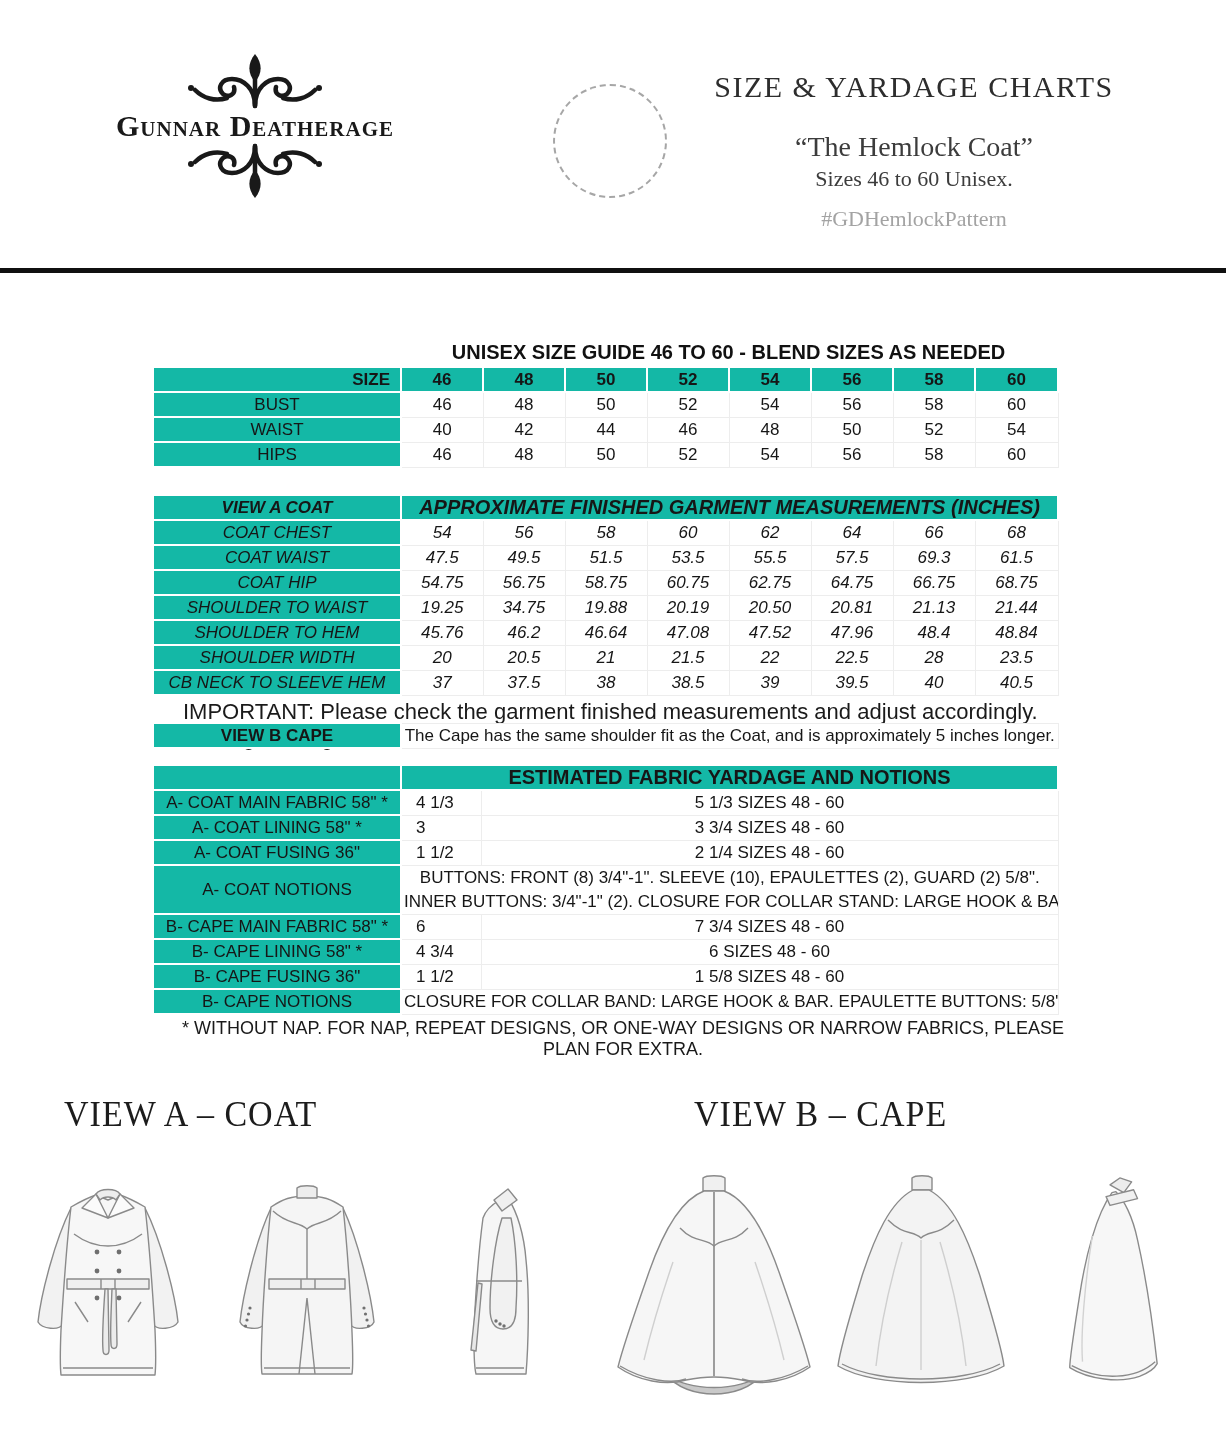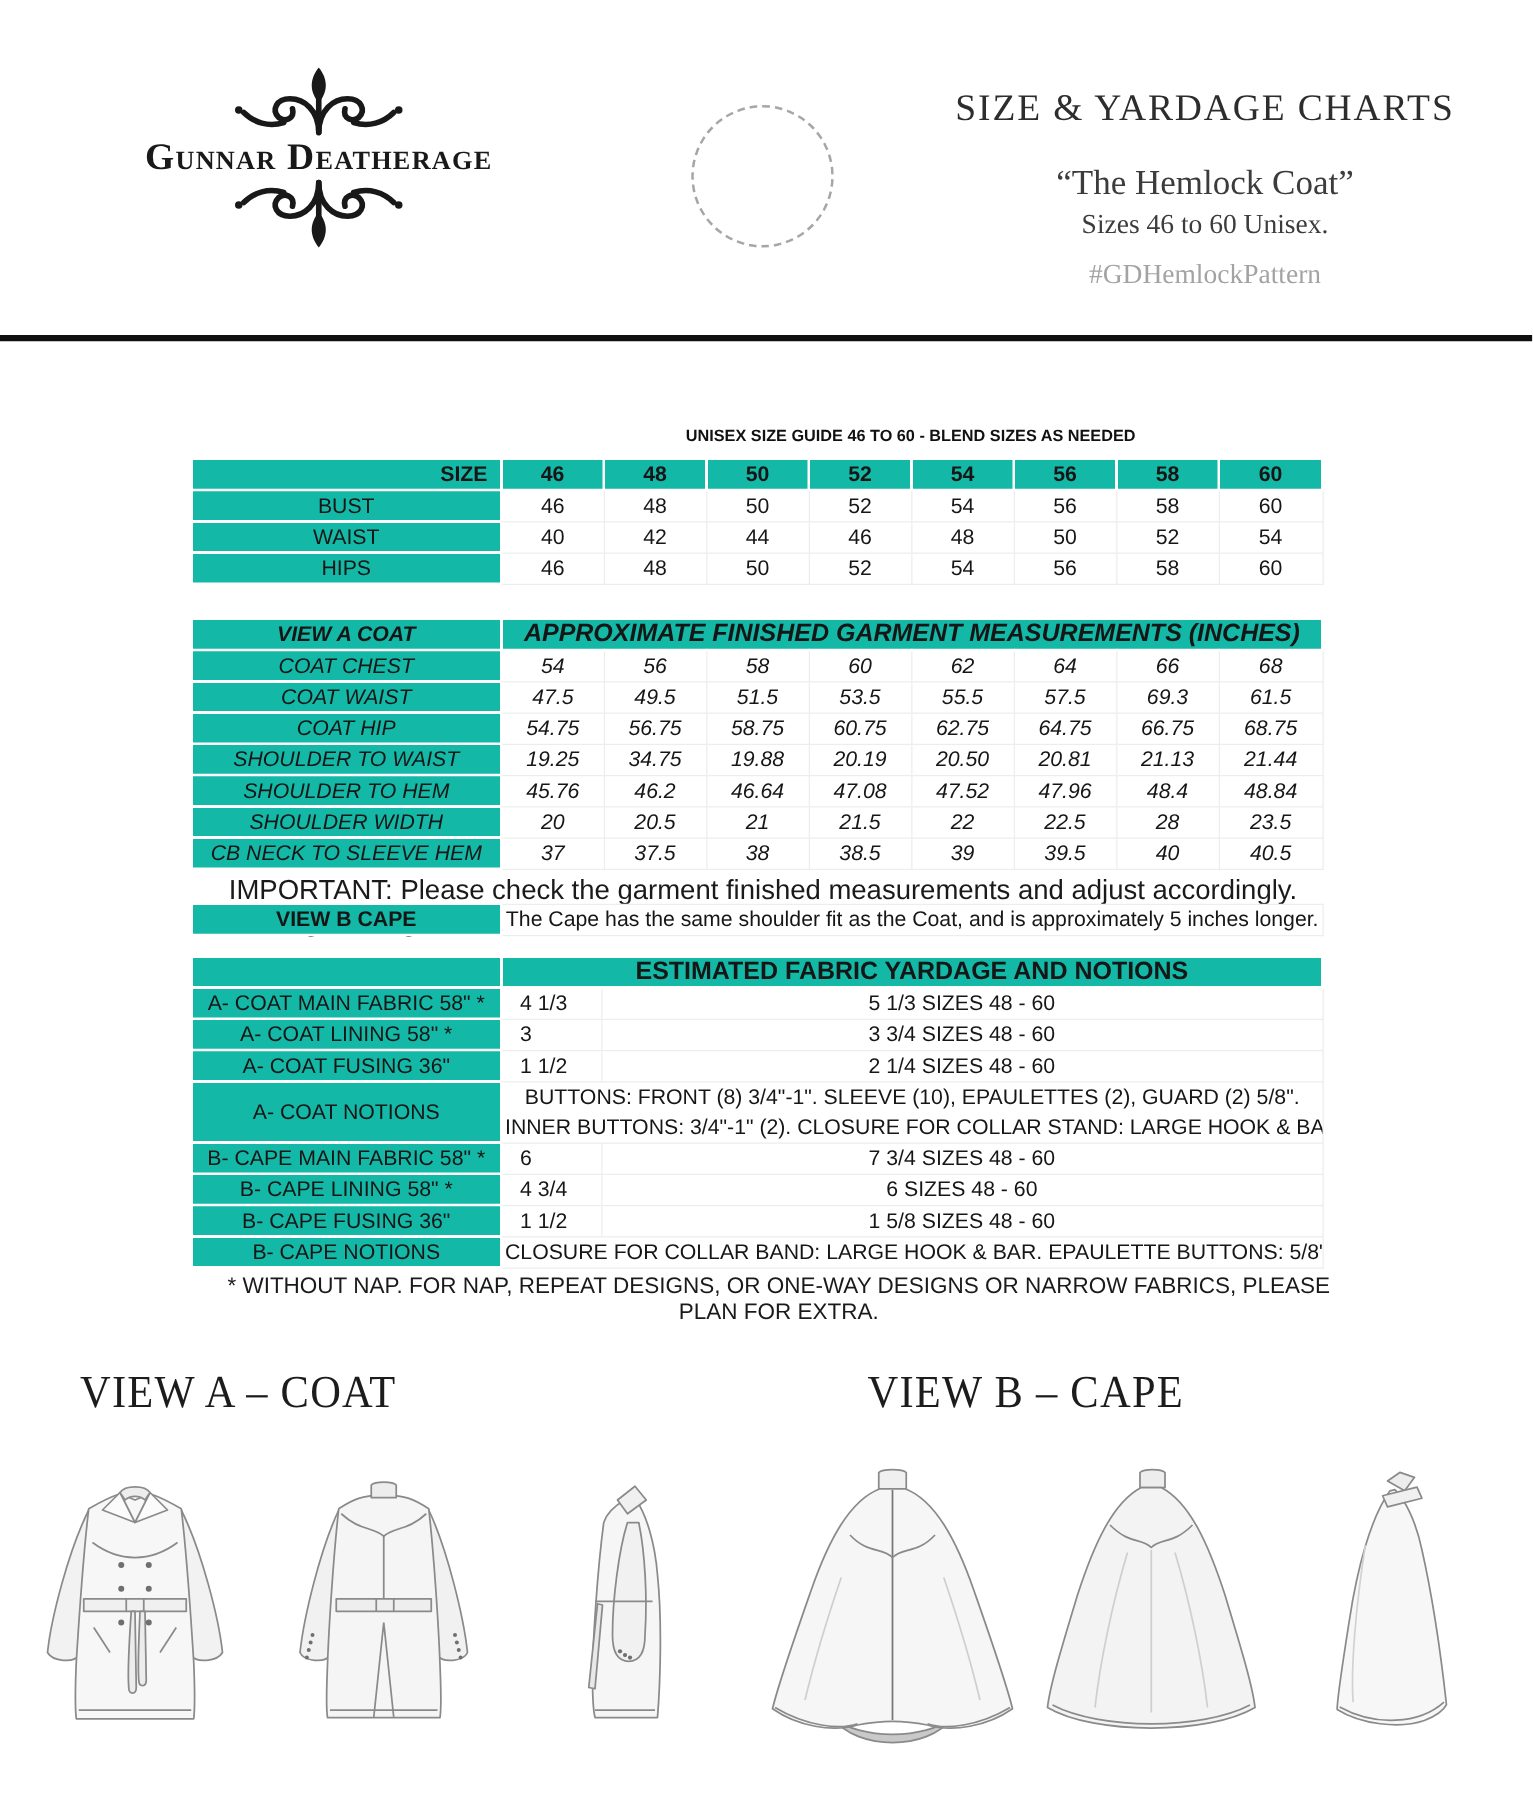--- a/index.html
+++ b/index.html
@@ -14,30 +14,30 @@
   .logo { left:110px; top:52px; width:290px; display:flex; flex-direction:column; align-items:center; }
   .logo-text {
     font-family:"Liberation Serif", serif; font-weight:bold; font-variant:small-caps;
     font-size:30px; letter-spacing:1px; color:#191919; white-space:nowrap; line-height:1; margin:1px 0;
   }
   .orn { width:156px; height:58px; }
   .orn.flip { transform:rotate(180deg); }
 
   .dashed-circle { left:553px; top:84px; width:114px; height:114px; border:2px dashed #a6a6a6; border-radius:50%; background:#fff; }
 
-  .hdr { left:736px; top:70px; width:456px; text-align:center; font-family:"Liberation Serif", serif; }
+  .hdr { left:686px; top:70px; width:456px; text-align:center; font-family:"Liberation Serif", serif; }
   .hdr-title { font-size:30px; letter-spacing:1.5px; color:#2d2d2d; }
   .hdr-coat  { font-size:28px; color:#3c3c3c; margin-top:27px; }
   .hdr-sub   { font-size:22px; color:#3c3c3c; margin-top:3px; }
   .hdr-tag   { font-size:22px; color:#a3a3a3; margin-top:14px; }
 
   .rule { left:0; top:268px; width:1226px; height:5px; background:#101010; }
 
   
-  .sec-title { font-weight:bold; font-size:13px; text-align:center; color:#111; }
+  .sec-title { font-weight:bold; font-size:20px; text-align:center; color:#111; }
   #size-guide-title { left:152px; top:341px; width:905px; padding-left:248px; }
 
   table.tbl { border-collapse:collapse; table-layout:fixed; width:905px; font-size:17px; color:#161616; }
   table.tbl td { height:25px; text-align:center; vertical-align:middle; padding:0 2px; line-height:1.12; overflow:hidden; }
   .gcell { background:#14b8a6; border:2px solid #ffffff; }
   .wcell { background:#ffffff; border:1px solid #ededed; }
   .bold { font-weight:bold; }
   .rt { text-align:right !important; padding-right:10px !important; }
   .lt { text-align:left !important; padding-left:14px !important; }
   .ttl { font-weight:bold; font-size:20px; }

